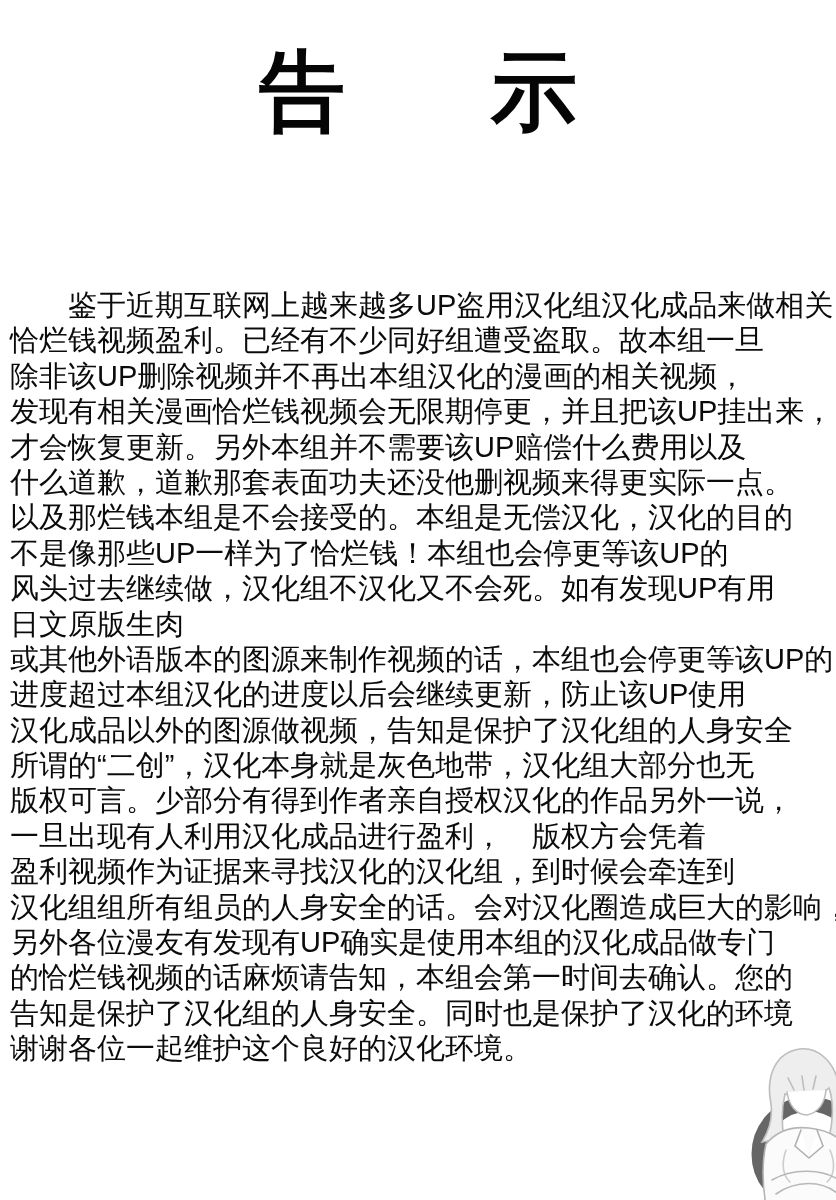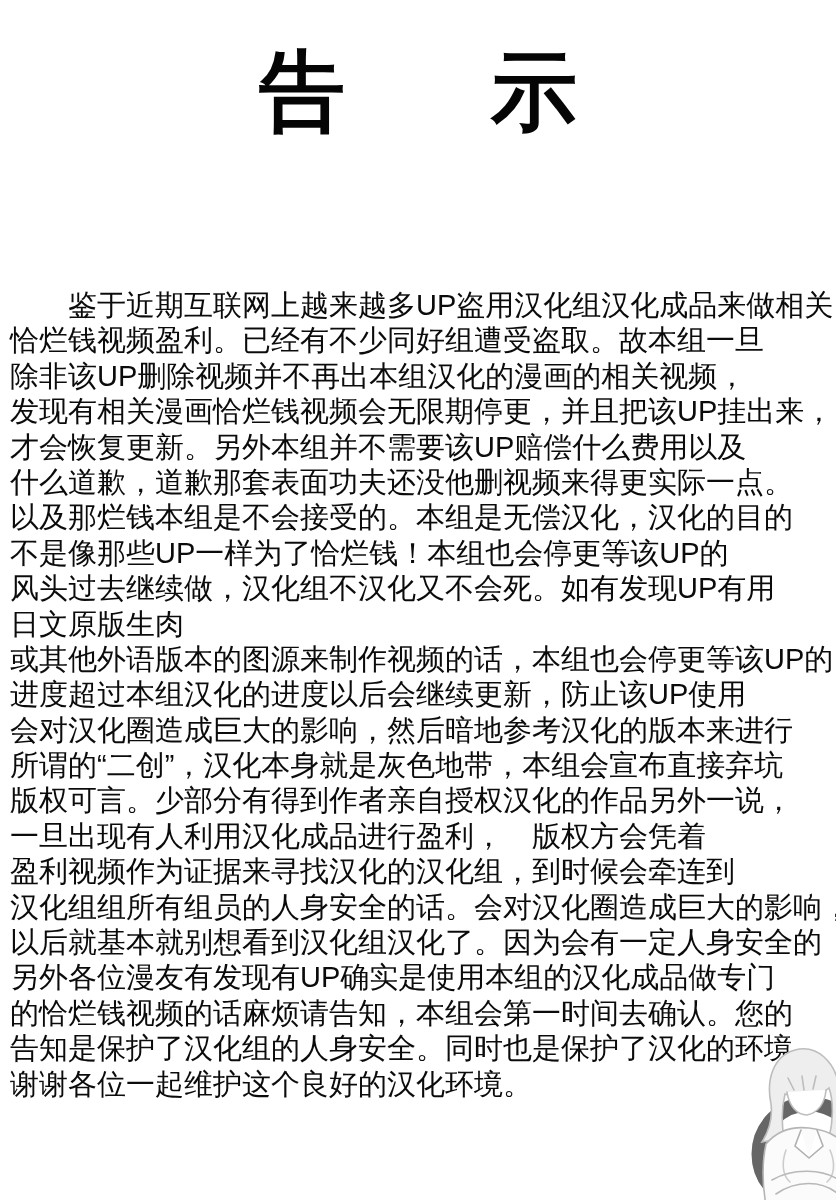--- a/index.html
+++ b/index.html
@@ -72,27 +72,26 @@
       <div class="notice-line">除非该UP删除视频并不再出本组汉化的漫画的相关视频，</div>
       <div class="notice-line">发现有相关漫画恰烂钱视频会无限期停更，并且把该UP挂出来，</div>
       <div class="notice-line">才会恢复更新。另外本组并不需要该UP赔偿什么费用以及</div>
       <div class="notice-line">什么道歉，道歉那套表面功夫还没他删视频来得更实际一点。</div>
       <div class="notice-line">以及那烂钱本组是不会接受的。本组是无偿汉化，汉化的目的</div>
       <div class="notice-line">不是像那些UP一样为了恰烂钱！本组也会停更等该UP的</div>
       <div class="notice-line">风头过去继续做，汉化组不汉化又不会死。如有发现UP有用</div>
       <div class="notice-line">日文原版生肉</div>
       <div class="notice-line">或其他外语版本的图源来制作视频的话，本组也会停更等该UP的</div>
       <div class="notice-line">进度超过本组汉化的进度以后会继续更新，防止该UP使用</div>
-      <div class="notice-line">会对汉化圈造成巨大的影响，然后暗地参考汉化的版本来进行</div>
-      <div class="notice-line">所谓的“二创”，汉化本身就是灰色地带，本组会宣布直接弃坑</div>
+      <div class="notice-line">汉化成品以外的图源做视频，告知是保护了汉化组的人身安全</div>
+      <div class="notice-line">所谓的“二创”，汉化本身就是灰色地带，汉化组大部分也无</div>
       <div class="notice-line">版权可言。少部分有得到作者亲自授权汉化的作品另外一说，</div>
       <div class="notice-line">一旦出现有人利用汉化成品进行盈利，　版权方会凭着</div>
       <div class="notice-line">盈利视频作为证据来寻找汉化的汉化组，到时候会牵连到</div>
       <div class="notice-line">汉化组组所有组员的人身安全的话。会对汉化圈造成巨大的影响，</div>
-      <div class="notice-line">以后就基本就别想看到汉化组汉化了。因为会有一定人身安全的</div>
       <div class="notice-line">另外各位漫友有发现有UP确实是使用本组的汉化成品做专门</div>
       <div class="notice-line">的恰烂钱视频的话麻烦请告知，本组会第一时间去确认。您的</div>
       <div class="notice-line">告知是保护了汉化组的人身安全。同时也是保护了汉化的环境</div>
       <div class="notice-line">谢谢各位一起维护这个良好的汉化环境。</div>
     </div>
 
   <svg class="watermark" viewBox="0 0 152 172" xmlns="http://www.w3.org/2000/svg" aria-hidden="true">
 
     <g>
       <circle cx="93" cy="110" r="50" fill="none" stroke="#666666" stroke-width="15"></circle>

